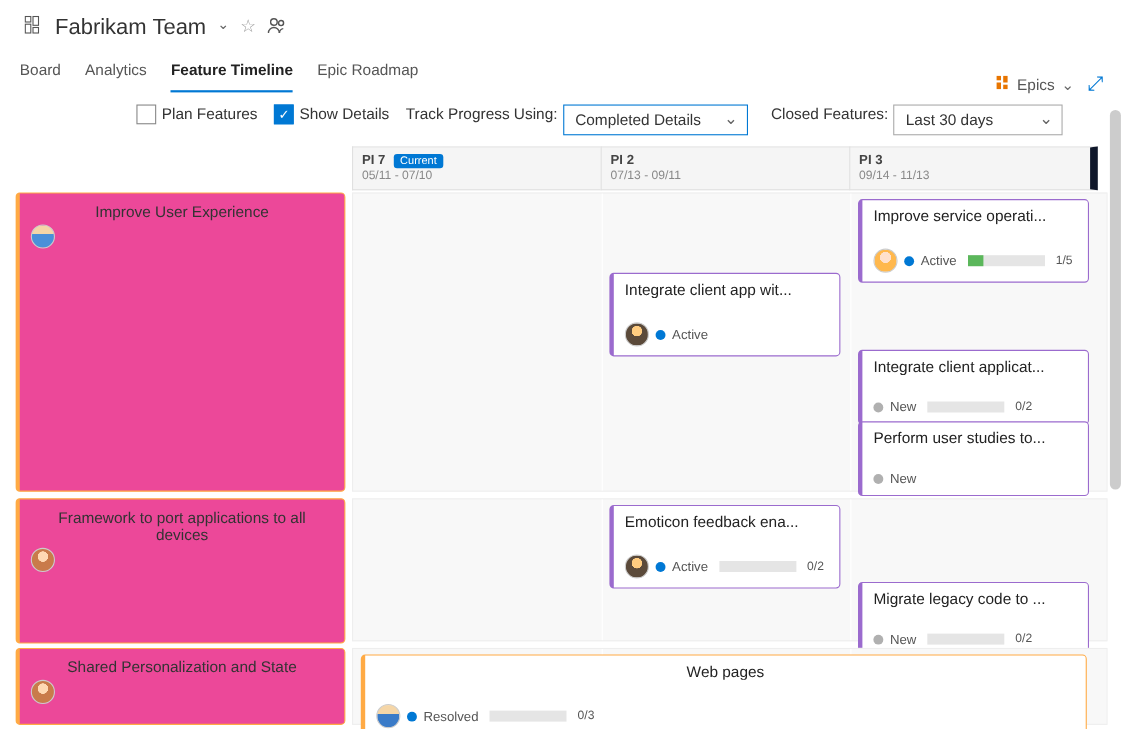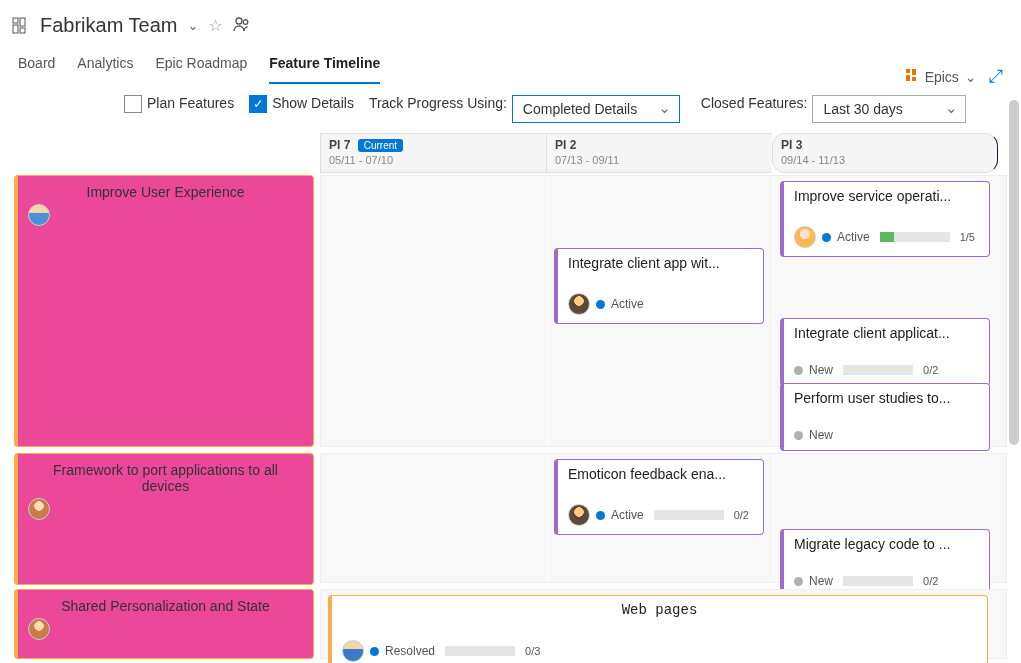--- a/index.html
+++ b/index.html
@@ -1,18 +1,18 @@
 <!DOCTYPE html>
 <html><head>
 <meta charset="utf-8">
 <style>
   * { box-sizing: border-box; margin: 0; padding: 0; }
   body { font-family: "Segoe UI", -apple-system, sans-serif; font-size: 13px; color: #333; background: #fff; width: 1021px; height: 663px; overflow: hidden; position: relative; }
   
-  .header { padding: 14px 18px 4px 12px; display: flex; align-items: center; gap: 10px; }
+  .header { padding: 14px 18px 4px 22px; display: flex; align-items: flex-start; gap: 10px; }
   .app-icon { width: 18px; height: 18px; color: #555; }
   .team-name { font-size: 20px; font-weight: 400; color: #333; }
   .chev { color: #666; }
   .star { color: #999; font-size: 16px; }
   .people { color: #555; font-size: 16px; }
   
   .tabs { display: flex; gap: 22px; padding: 8px 18px 0 18px; border-bottom: 1px solid transparent; }
   .tab { padding: 6px 0 11px 0; font-size: 14px; color: #555; cursor: pointer; border-bottom: 2px solid transparent; }
   .tab.active { font-weight: 600; color: #222; border-bottom-color: #0078d4; }
   
@@ -27,33 +27,33 @@
   .select { border: 1px solid #0078d4; padding: 5px 30px 5px 10px; position: relative; min-width: 168px; color: #333; background: #fff; }
   .select.gray { border-color: #aaa; min-width: 154px; }
   .select::after { content: "⌄"; position: absolute; right: 8px; top: 3px; color: #666; font-size: 15px; }
   
   .content { position: relative; margin: 0 14px 0 14px; }
   
   .grid-scroll { position: relative; height: 530px; overflow: hidden; }
   
   .col-headers { position: absolute; left: 306px; top: 0; right: 0; display: flex; height: 40px; }
   .col-head { flex: 0 0 226px; border: 1px solid #e0e0e0; border-right: none; background: #f5f5f5; padding: 4px 8px; font-size: 12px; color: #555; }
-  .col-head:last-child { border-right: 1px solid #0f172a; border-radius: 13px; }
+  .col-head:last-child { border-right: 7px solid #0f172a; }
   .col-head .pi-name { font-weight: 600; color: #444; }
   .col-head .pi-dates { color: #888; font-size: 11px; margin-top: 2px; }
   .current-badge { background: #0078d4; color: #fff; border-radius: 3px; padding: 1px 6px; font-size: 10px; margin-left: 4px; }
   .epic-card { position: absolute; left: 0; width: 300px; border: 1px solid #ffaa44; border-left: 4px solid #ffaa44; border-radius: 4px; padding: 8px 10px 8px 10px; background: #ec4899; }
   .epic-title { text-align: center; font-size: 14px; color: #333; margin-bottom: 4px; }
   
   .swimlane-bg { position: absolute; left: 306px; right: 0; background: #f8f8f8; border: 1px solid #eee; }
   .col-sep { position: absolute; top: 0; bottom: 0; width: 1px; background: #fff; }
   
   .feature-card { position: absolute; border: 1px solid #9b6bce; border-left: 4px solid #9b6bce; border-radius: 4px; background: #fff; padding: 6px 10px 8px 10px; width: 210px; }
   .feature-card.resolved { border-color: #ffaa44; border-left-color: #ffaa44; width: 660px; }
-  .feature-card.resolved .ft-title { text-align: center; font-family: Liberation Mono, monospace; }
+  .feature-card.resolved .ft-title { text-align: center; }
   .ft-title { font-size: 14px; color: #222; white-space: nowrap; overflow: hidden; text-overflow: ellipsis; }
   .ft-meta { display: flex; align-items: center; gap: 6px; margin-top: 22px; }
   .state-dot { width: 9px; height: 9px; border-radius: 50%; }
   .state-dot.active { background: #0078d4; }
   .state-dot.new { background: #b0b0b0; }
   .state-dot.resolved { background: #0078d4; }
   .state-text { font-size: 12px; color: #555; }
   .prog-bar { flex: 0 0 70px; height: 10px; background: #e5e5e5; border-radius: 0; position: relative; margin-left: 4px; }
   .prog-fill { position: absolute; left: 0; top: 0; bottom: 0; background: #5bb75b; }
   .prog-text { font-size: 11px; color: #555; margin-left: 4px; }
@@ -88,22 +88,22 @@
         <circle cx="12.5" cy="7" r="2.3"></circle>
         <path d="M1 16c0-3 2.5-5 5-5s5 2 5 5"></path>
         <path d="M11 16c0-2.2 1.8-4 3.5-4"></path>
       </svg>
   </span>
 </div>
 
 <div class="tabs">
   <div class="tab">Board</div>
   <div class="tab">Analytics</div>
+  <div class="tab active">Feature Timeline</div>
   <div class="tab">Epic Roadmap</div>
-  <div class="tab active">Feature Timeline</div>
 </div>
 
 <div class="right-controls">
   <div class="epics-btn">
     <span class="epics-icon">
       <svg width="14" height="14" viewBox="0 0 14 14">
           <rect x="1" y="1" width="4" height="4" fill="#e87500"></rect>
           <rect x="7" y="1" width="4" height="6" fill="#e87500"></rect>
           <rect x="1" y="7" width="4" height="6" fill="#e87500"></rect>
           <rect x="7" y="9" width="4" height="4" fill="#e87500"></rect>

